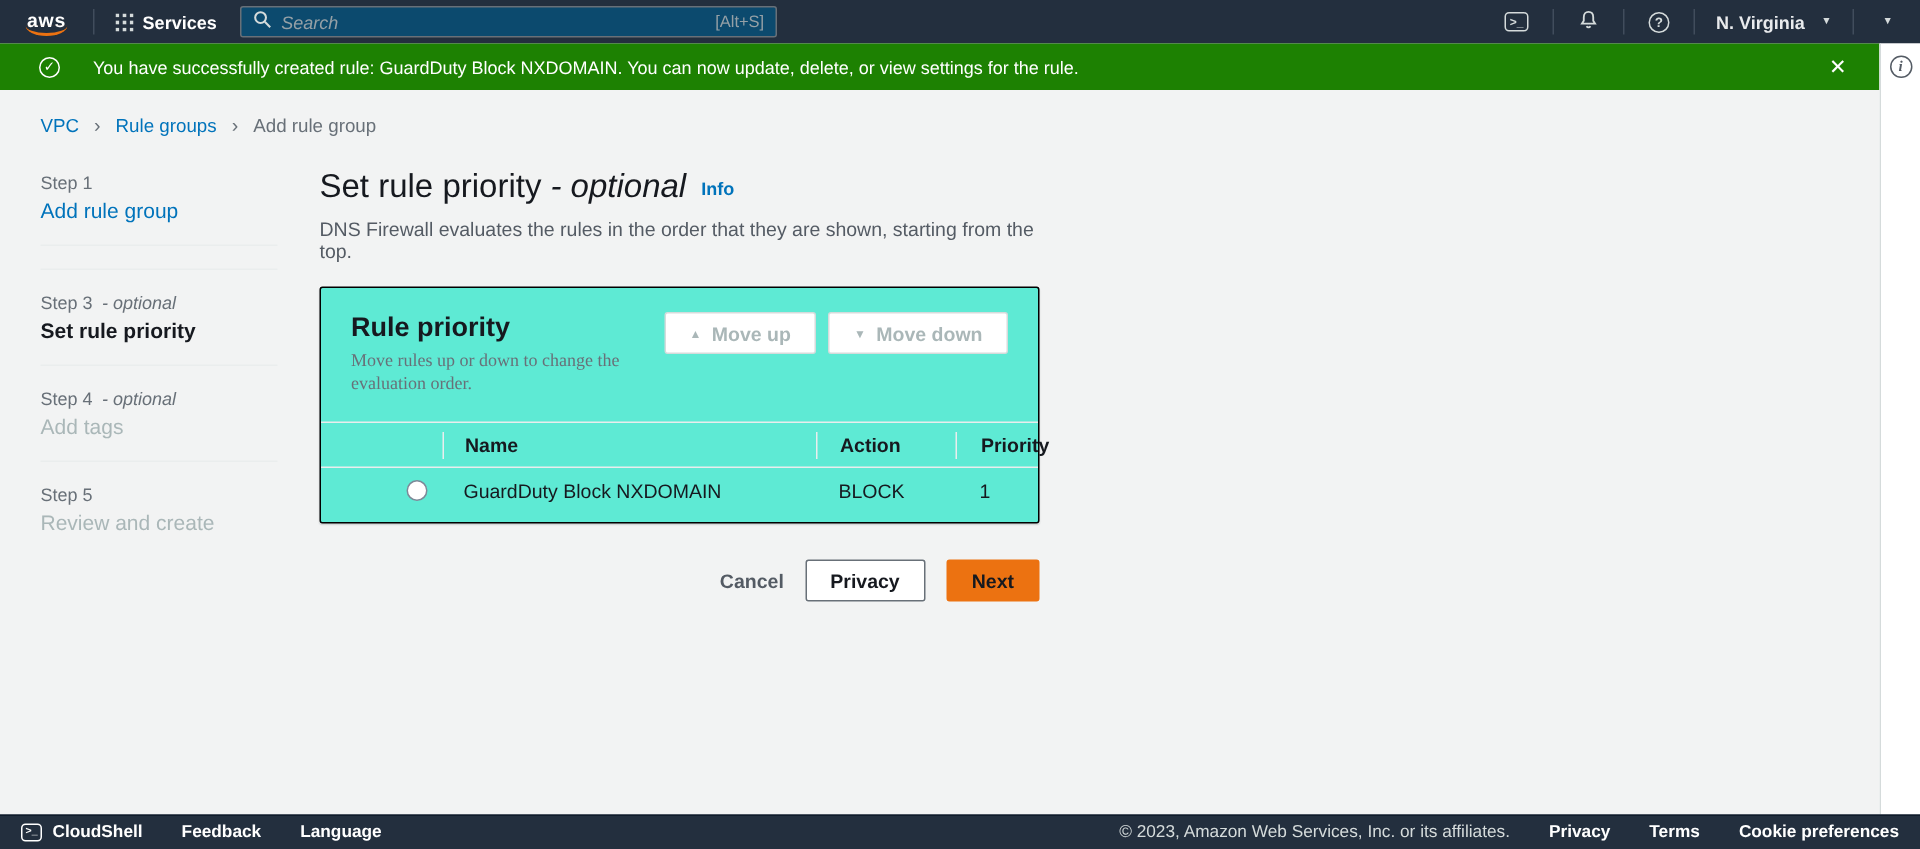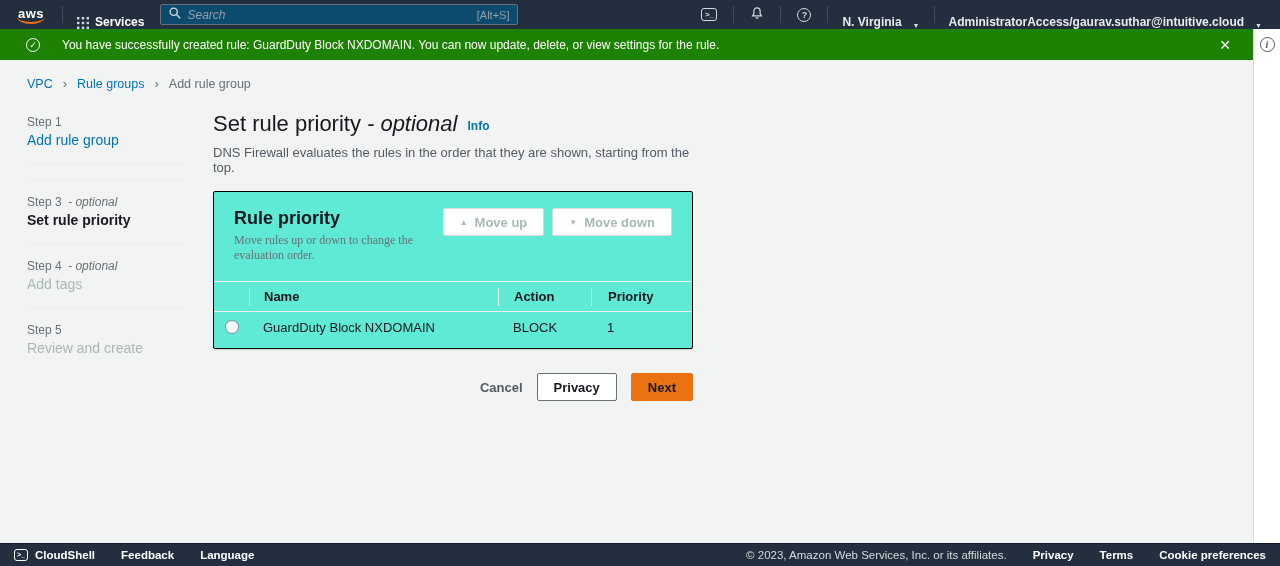--- a/index.html
+++ b/index.html
@@ -8,21 +8,21 @@
   .page { position:relative; width:1280px; height:566px; overflow:hidden; }
 
   
   .topnav { position:absolute; top:0; left:0; width:1280px; height:29px; background:#232f3e;
             display:flex; align-items:center; padding:0 12px; color:#d5dbdb; font-size:12px; }
   .aws-logo { display:inline-block; position:relative; color:#fff; font-weight:700; font-size:13px;
               padding:0 10px 3px 6px; letter-spacing:.5px; }
   .aws-logo::after { content:""; position:absolute; left:5px; right:9px; bottom:0; height:5px;
               border-bottom:2px solid #ec7211; border-radius:0 0 50% 50%/0 0 100% 100%; }
   .nav-divider { width:1px; height:17px; background:#414d5c; margin:0 8px; }
-  .nav-item { display:flex; align-items:flex-end; gap:6px; padding:0 6px; height:29px; cursor:pointer; color:#e9ebed; }
+  .nav-item { display:flex; align-items:center; gap:6px; padding:0 6px; height:29px; cursor:pointer; color:#e9ebed; }
   .grid-icon svg { display:block; }
   .searchbox { margin-left:10px; width:358px; height:21px; background:#0c4a6e; border:1px solid #687078;
                border-radius:2px; display:flex; align-items:center; padding:0 8px; gap:6px; }
   .searchbox input { flex:1; background:transparent; border:none; outline:none; color:#d5dbdb;
                font-style:italic; font-size:12px; font-family:inherit; }
   .searchbox input::placeholder { color:#95a0a6; font-style:italic; }
   .search-hint { color:#95a0a6; font-size:11px; }
   .nav-spacer { flex:1; }
   .icon-btn { display:flex; align-items:center; justify-content:center; height:29px; padding:0 8px; cursor:pointer; }
   .term-box { width:16px; height:13px; border:1px solid #d5dbdb; border-radius:3px; color:#d5dbdb;
@@ -83,21 +83,21 @@
   .btn { display:inline-flex; align-items:center; justify-content:center; gap:7px; height:28px;
          padding:0 16px; font-size:13px; font-weight:700; border-radius:2px; cursor:pointer;
          font-family:inherit; border:1px solid transparent; background:#fff; }
   .btn.disabled { color:#aab7b8; border-color:#d5dbdb; cursor:default; }
   .btn .arrow { font-size:8px; }
   .btn.secondary { color:#16191f; border-color:#687078; }
   .btn.primary { background:#ec7211; border-color:#ec7211; color:#16191f; }
   .link-btn { font-size:13px; font-weight:700; color:#545b64; cursor:pointer; text-decoration:none; }
 
   .tbl { margin-top:4px; }
-  .tbl-head, .tbl-row { display:grid; grid-template-columns:35px 249px 93px 1fr; align-items:center; }
+  .tbl-head, .tbl-row { display:grid; grid-template-columns:35px 249px 93px 1fr; align-items:center;padding-left:46px; }
   .tbl-head { border-top:1px solid #eaeded; border-bottom:1px solid #eaeded; height:31px;
               font-size:13px; font-weight:700; color:#16191f; }
   .tbl-head .cell { height:18px; line-height:18px; }
   .tbl-head .cell.sep { border-left:1px solid #eaeded; }
   .cell.name { padding-left:14px; }
   .cell.action { padding-left:15px; }
   .cell.priority { padding-left:16px; }
   .tbl-row { height:30px; font-size:13px; color:#16191f; margin-bottom:6px; }
   .radio-cell { display:flex; justify-content:center; }
   .radio { width:14px; height:14px; border:1px solid #7d8998; border-radius:50%; background:#fff; cursor:pointer; }
@@ -167,21 +167,20 @@
     <span class="icon-btn">
       <span class="circle-glyph">?</span>
     </span>
     <span class="nav-divider"></span>
     <span class="nav-item">
       <span style="font-weight:700;color:#e9ebed;">N. Virginia</span>
       <span class="caret">▼</span>
     </span>
     <span class="nav-divider"></span>
     <span class="nav-item">
-      <span style="font-weight:700;color:#e9ebed;">AdministratorAccess/gaurav.suthar@intuitive.cloud</span>
       <span class="caret">▼</span>
     </span>
   </header>
 
   <div class="flashbar">
     <span class="flash-check">✓</span>
     <span class="flash-msg">You have successfully created rule: GuardDuty Block NXDOMAIN. You can now update, delete, or view settings for the rule.</span>
     <span class="flash-close">✕</span>
   </div>
 

